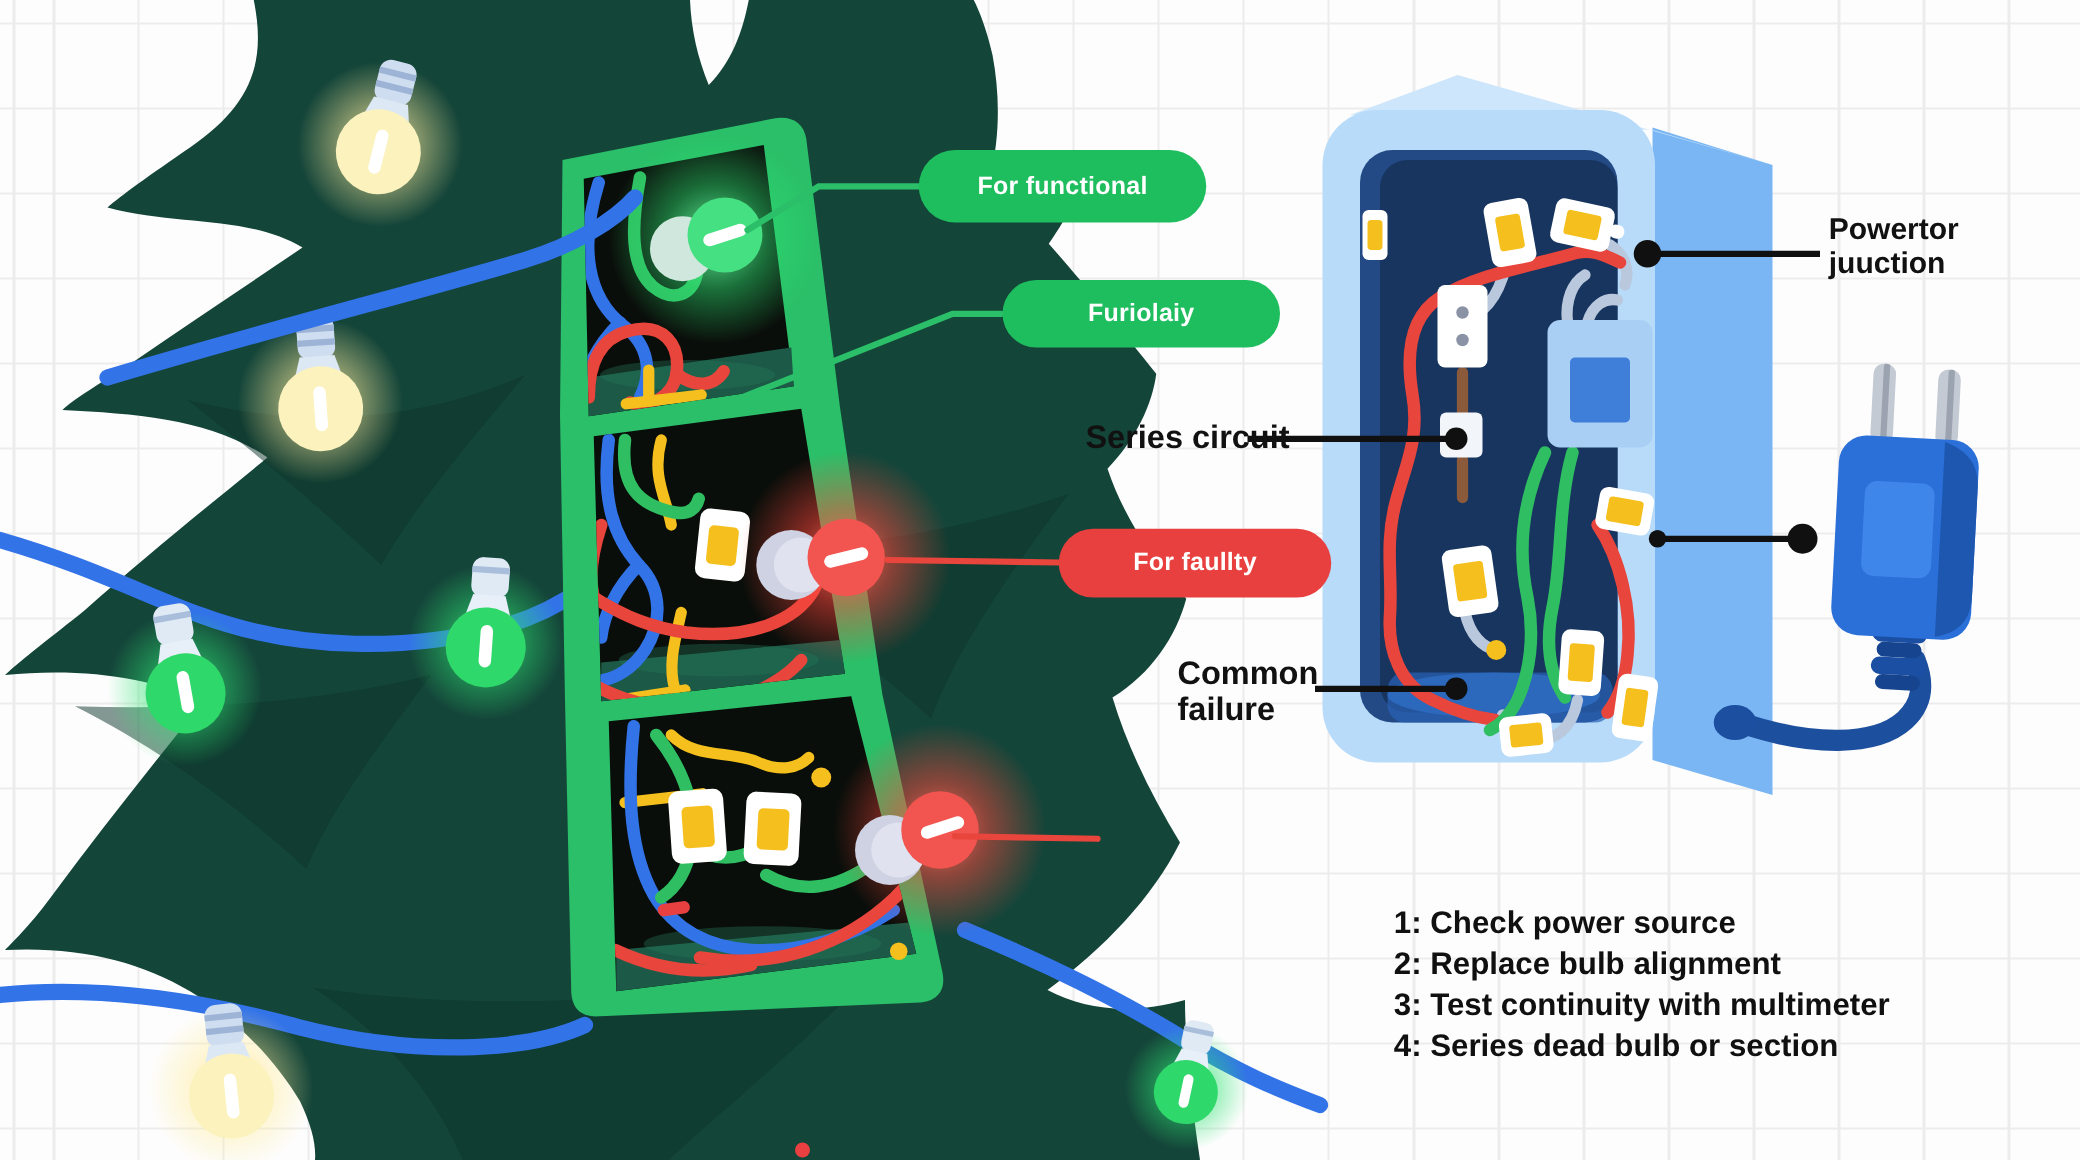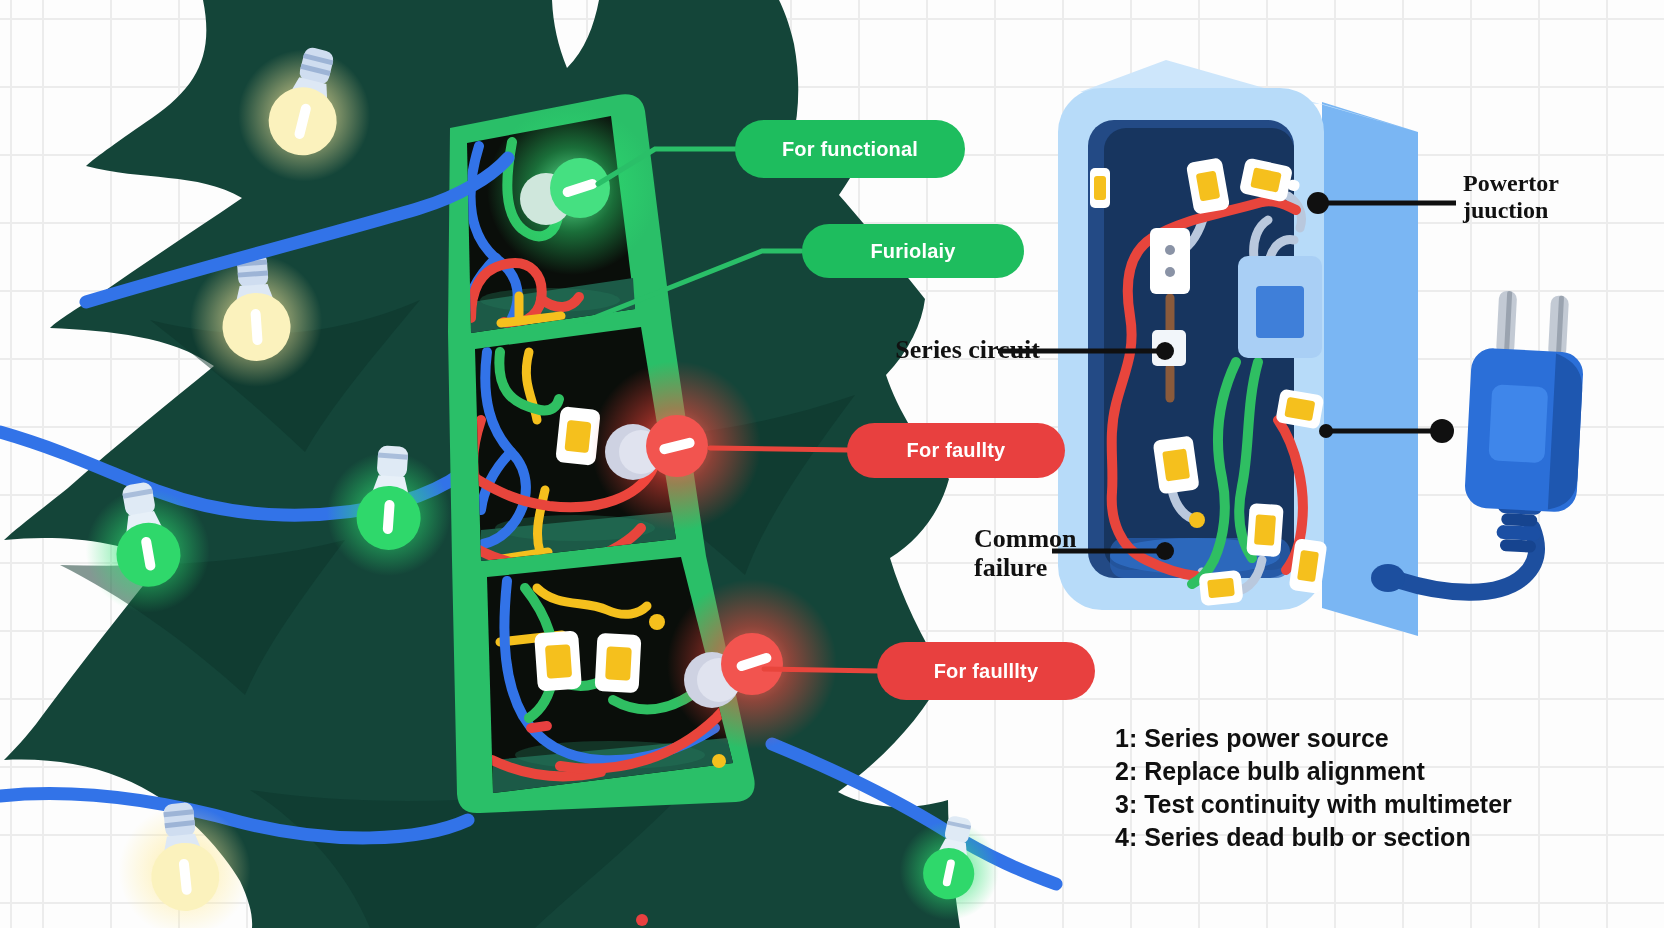--- a/index.html
+++ b/index.html
@@ -16,21 +16,20 @@
   .pill{
     position:absolute;display:flex;align-items:center;justify-content:center;
     border-radius:999px;color:#ffffff;font-weight:700;font-size:20px;
     letter-spacing:0.2px;
   }
   .pill.green{background:#1ebd5e;}
   .pill.red{background:#e8403f;}
   .blacklabel{
     position:absolute;color:#111111;font-weight:700;font-size:26px;line-height:29px;
     white-space:nowrap;
-    font-family:Liberation Serif, serif;
   }
   .steps{
     position:absolute;left:1115px;top:722px;color:#101010;font-weight:700;
     font-size:25px;line-height:33px;white-space:nowrap;
   }
   .steps div{height:33px;}
 </style>
 </head>
 <body>
 
@@ -313,34 +312,33 @@
       <circle cx="1442" cy="431" r="12" stroke="none"></circle>
     </g>
   </svg>
 
   <div class="pill green" style="left:735px;top:120px;width:230px;height:58px;">For functional</div>
 
   <div class="pill red" style="left:847px;top:423px;width:218px;height:55px;">For faullty</div>
 
   <div class="pill green" style="left:802px;top:224px;width:222px;height:54px;">Furiolaiy</div>
 
-  <div class="pill red" style="left:877px;top:642px;width:218px;height:58px;">For faulllty</div>
-
-  <div class="blacklabel" style="left:860px;top:335px;width:180px;text-align:right;">Series circuit</div>
-
-  <div class="blacklabel" style="left:942px;top:524px;margin-left:32px;">
+
+  <div class="blacklabel" style="left:860px;top:335px;width:180px;text-align:center;">Series circuit</div>
+
+  <div class="blacklabel" style="left:942px;top:524px;">
     <div>Common</div>
     <div>failure</div>
   </div>
 
   <div class="blacklabel" style="left:1463px;top:170px;font-size:24px;line-height:27px;">
     <div>Powertor</div>
     <div>juuction</div>
   </div>
 
   <div class="steps">
-    <div>1: Series power source</div>
+    <div>1: Check power source</div>
     <div>2: Replace bulb alignment</div>
     <div>3: Test continuity with multimeter</div>
     <div>4: Series dead bulb or section</div>
   </div>
 
 </div>
 
 </body></html>

